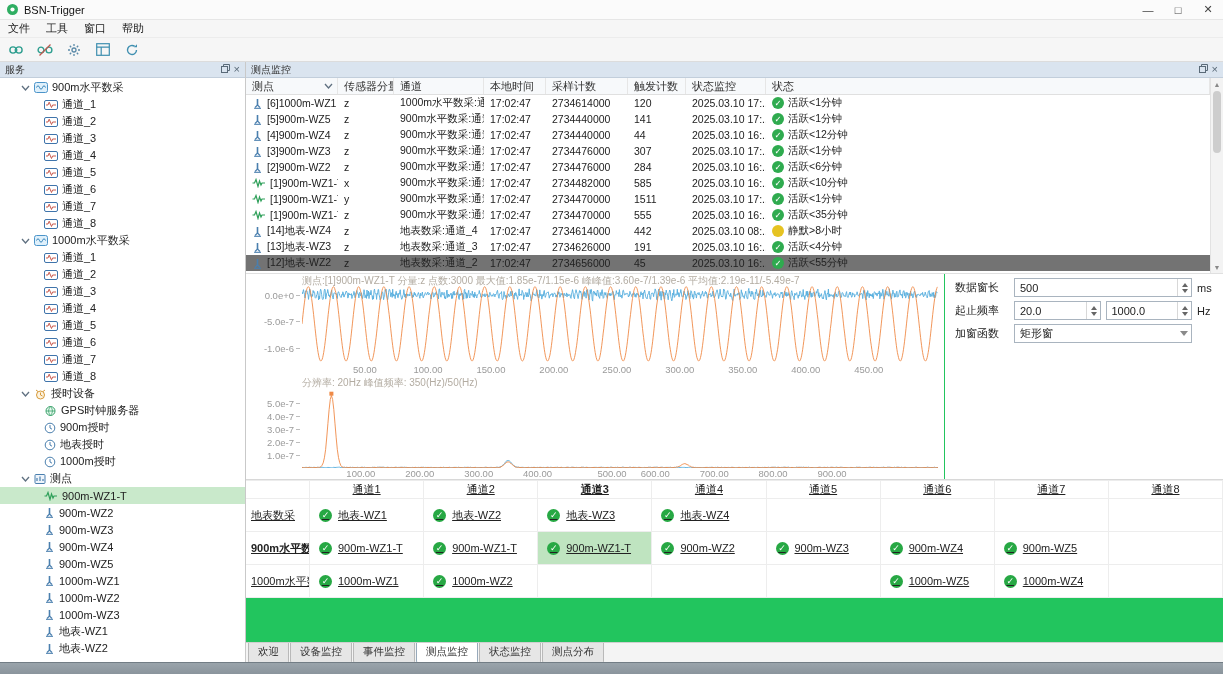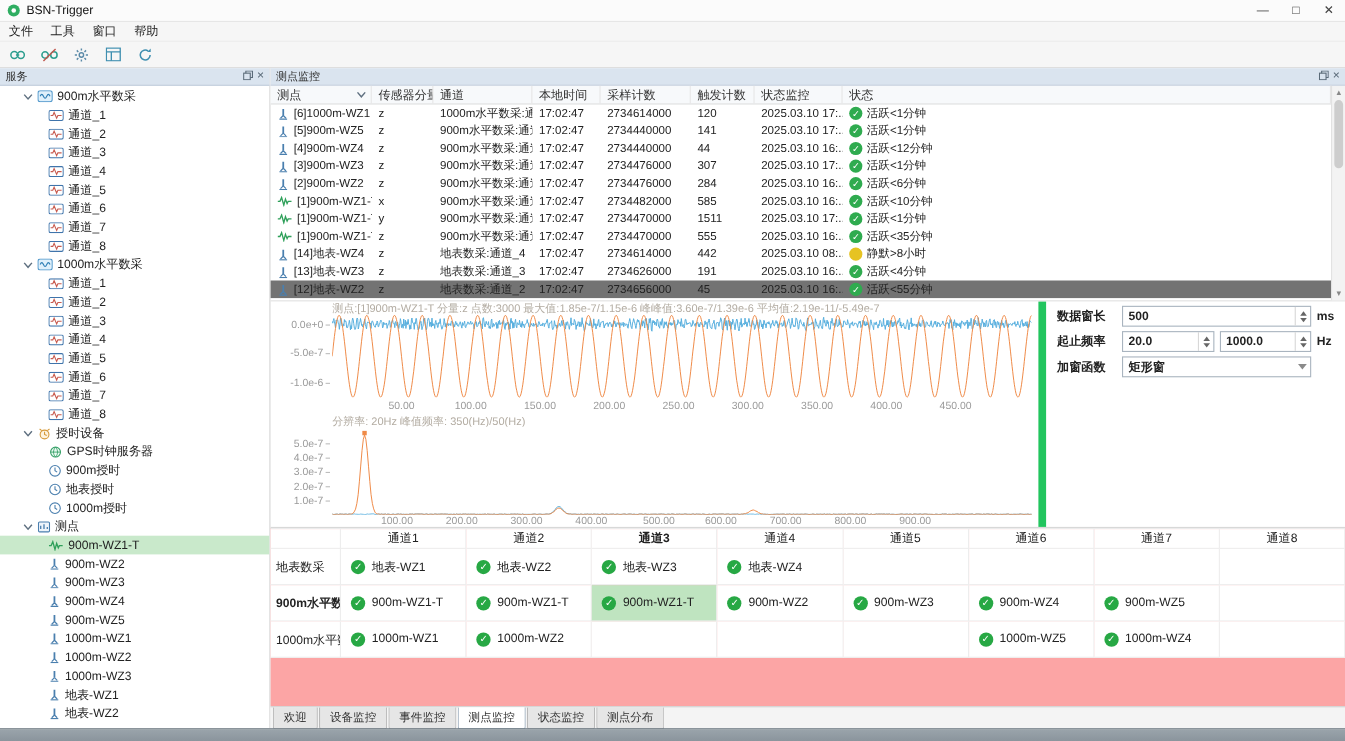--- a/index.html
+++ b/index.html
@@ -58,33 +58,33 @@
   .chart-title { height:12px; font-size:10px; color:#b3aca2; margin-left:56px; overflow:hidden; white-space:nowrap; }
   .plot { position:relative; }
   .plot svg { position:absolute; left:56px; top:0; }
   #wf-plot { height:78px; }
   #sp-plot { height:80px; }
   .ylab { position:absolute; right:calc(100% - 48px); font-size:9.5px; color:#9a9a9a; white-space:nowrap; }
   .ytick { position:absolute; left:50px; width:4px; height:1px; background:#bdbdbd; }
   .xlabels { position:relative; height:12px; margin-left:56px; }
   .xlab { position:absolute; top:0; width:40px; text-align:center; font-size:9.5px; color:#9a9a9a; }
 
-  .params { flex:1; padding:4px 8px 0 10px; border-left:7px solid #22c55e;font-weight:bold; }
+  .params { flex:1; padding:4px 8px 0 10px; border-left:1px solid #22c55e; }
   .param-row { display:flex; align-items:center; margin-bottom:4px; gap:5px; }
   .param-label { width:54px; flex:0 0 auto; font-size:11px; }
   .spin, .combo { flex:1; height:19px; border:1px solid #a9b4bf; background:#fff; display:flex; align-items:center; padding:0 3px 0 5px; min-width:0; }
   .spin .val, .combo .val { flex:1; overflow:hidden; white-space:nowrap; }
   .arrows { display:flex; flex-direction:column; align-items:center; justify-content:center; gap:2px; padding-left:4px; border-left:1px solid #d8d8d8; height:100%; }
   .arr-up { width:0; height:0; border-left:3px solid transparent; border-right:3px solid transparent; border-bottom:4px solid #666; }
   .arr-dn { width:0; height:0; border-left:3px solid transparent; border-right:3px solid transparent; border-top:4px solid #666; }
   .combo-arrow { width:0; height:0; border-left:4px solid transparent; border-right:4px solid transparent; border-top:5px solid #8a8a8a; margin-left:4px; }
   .unit { width:18px; flex:0 0 auto; font-size:11px; }
 
   
-  .grid-area { flex:1; min-height:0; background:#fca5a5; }
+  .grid-area { flex:1; min-height:0; background:#22c55e;text-decoration:underline; }
   .ctable { display:grid; grid-template-columns:64px repeat(8,1fr); border-top:1px solid #ececec; }
   .gcell { height:33px; border-right:1px solid #ededed; border-bottom:1px solid #ededed; display:flex; align-items:center; gap:6px; padding-left:9px; font-size:11px; background:#fff; overflow:hidden; white-space:nowrap; }
   .ghead { height:18px; justify-content:center; padding-left:0; color:#222; }
   .glabel { padding-left:5px; }
   .bold { font-weight:bold; }
   .ghl { background:#bfe4c0; }
   .check { width:13px; height:13px; border-radius:50%; background:#27a844; color:#fff; font-size:9px; display:flex; align-items:center; justify-content:center; flex:0 0 auto; }
 
   
   .tabbar { height:20px; display:flex; align-items:flex-start; background:#f4f4f4; border-top:1px solid #cfcfcf; padding-left:2px; gap:1px; flex:0 0 auto; }
@@ -846,21 +846,21 @@
                 <span class="ylab" style="top: 49.1935px;">2.0e-7</span>
                 <span class="ytick" style="top: 54.1935px;"></span>
                 <span class="ylab" style="top: 62.0968px;">1.0e-7</span>
                 <span class="ytick" style="top: 67.0968px;"></span>
               </div>
             <div class="xlabels" id="sp-x">
                 <span class="xlab" style="left: 38.8889px;">100.00</span>
                 <span class="xlab" style="left: 97.7778px;">200.00</span>
                 <span class="xlab" style="left: 156.667px;">300.00</span>
                 <span class="xlab" style="left: 215.556px;">400.00</span>
-                <span class="xlab" style="left: 277px;">500.00</span>
+                <span class="xlab" style="left: 290px;">500.00</span>
                 <span class="xlab" style="left: 333.333px;">600.00</span>
                 <span class="xlab" style="left: 392.222px;">700.00</span>
                 <span class="xlab" style="left: 451.111px;">800.00</span>
                 <span class="xlab" style="left: 510px;">900.00</span>
               </div>
           </div>
         </div>
 
         <div class="params">
           <div class="param-row">

